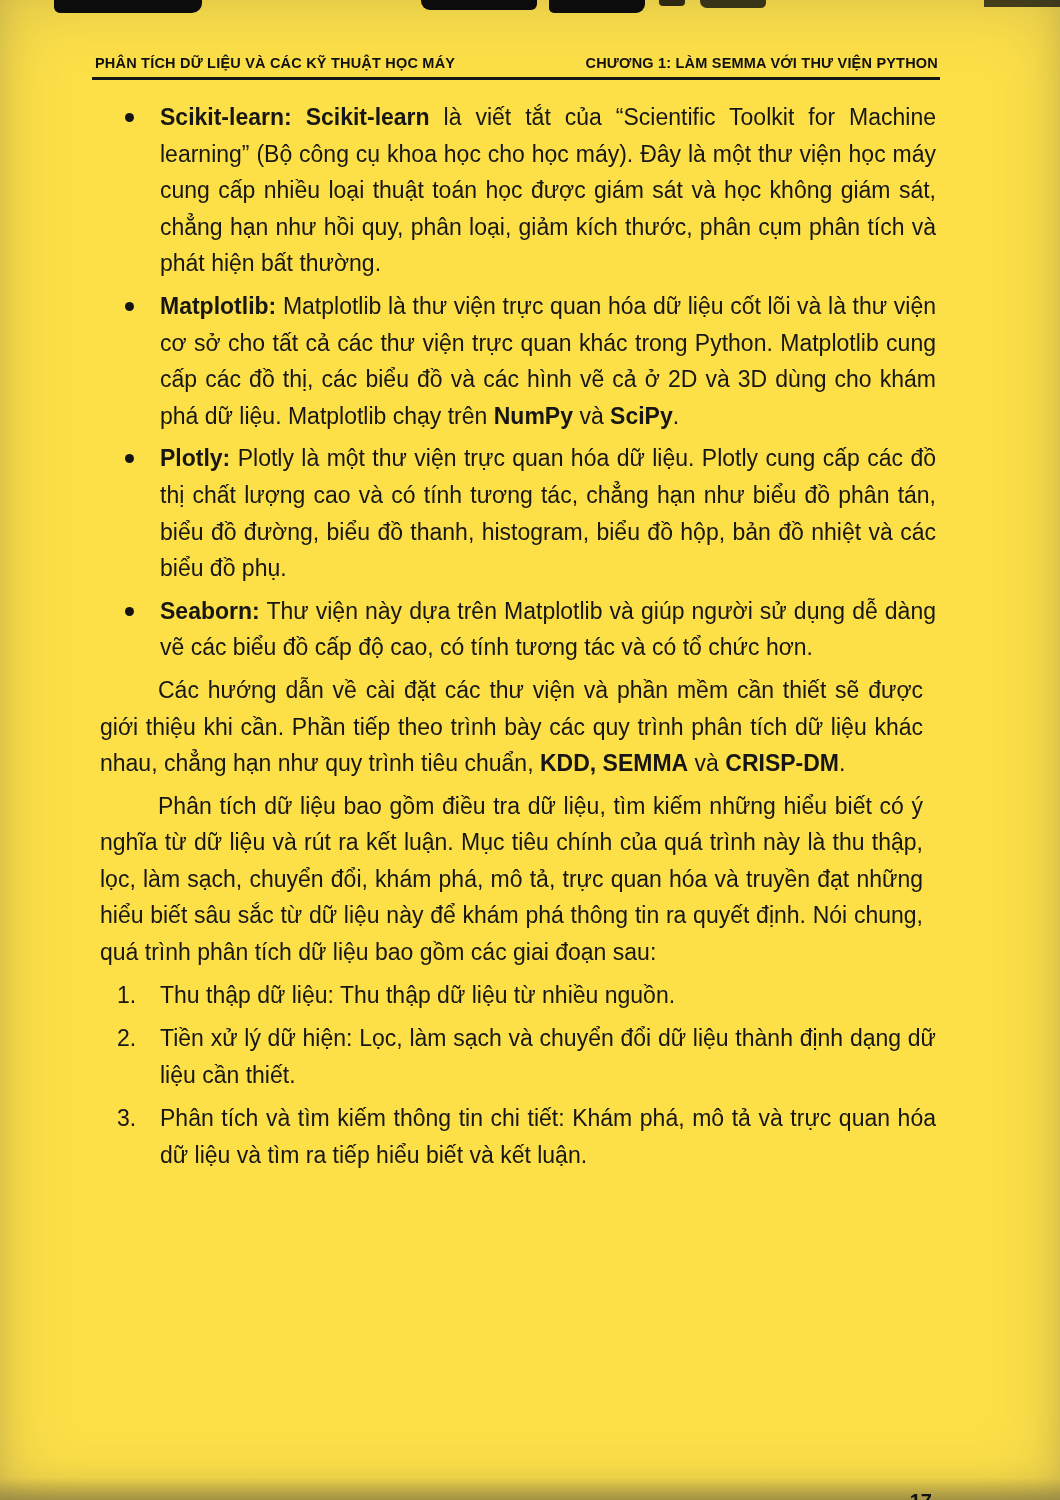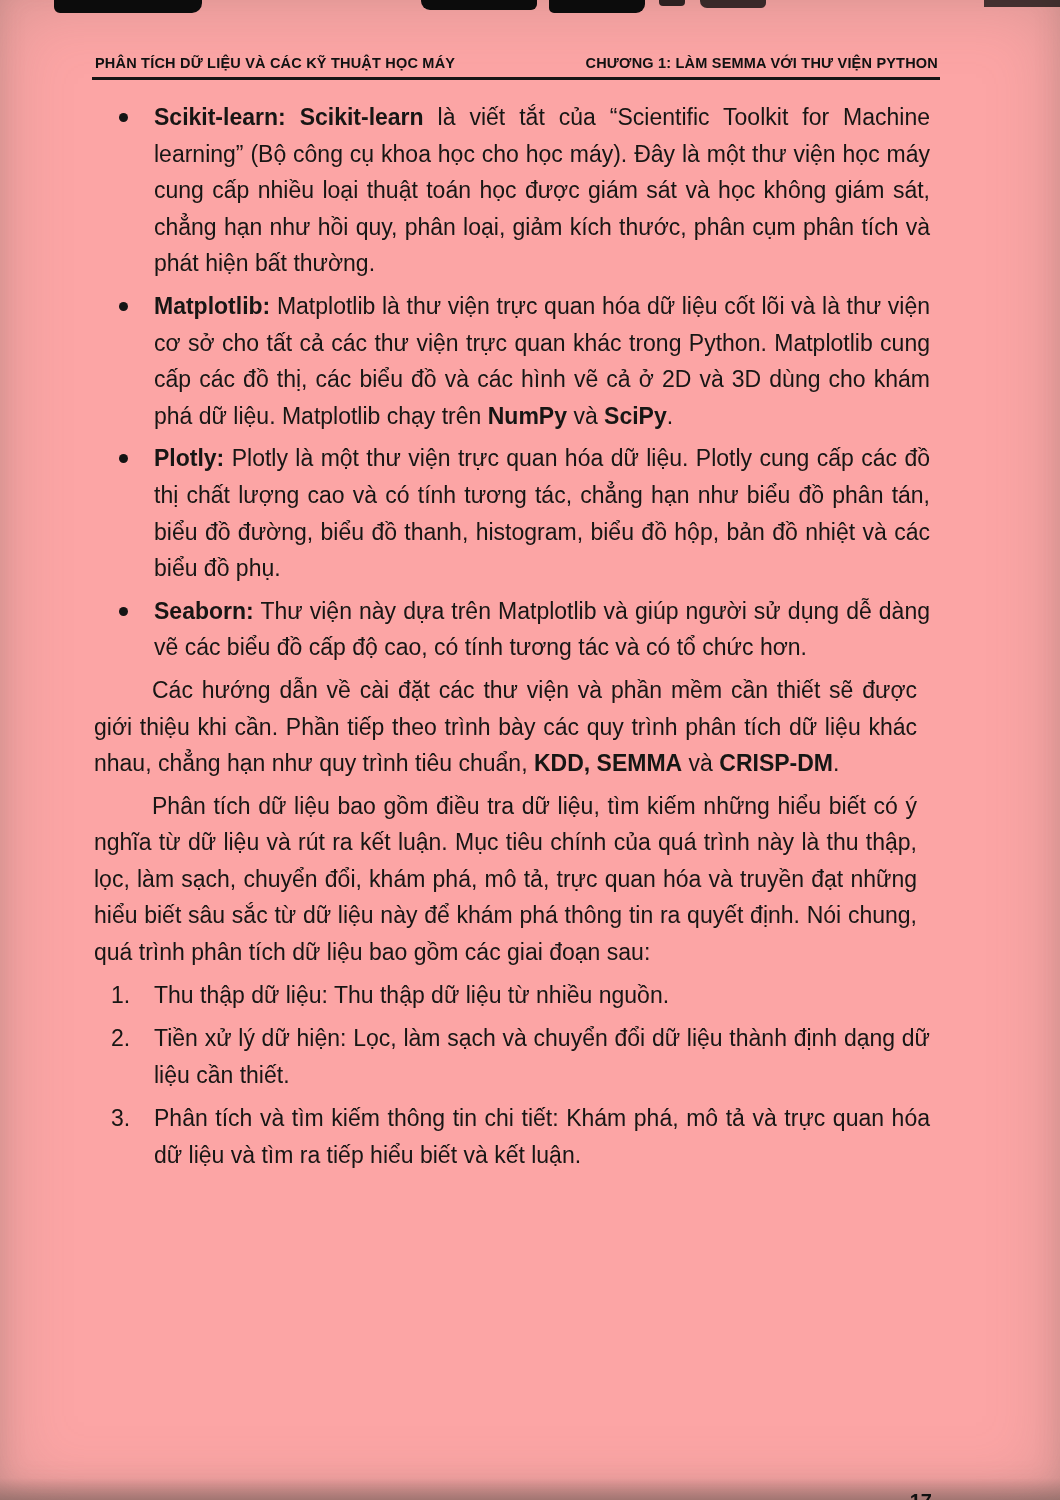--- a/index.html
+++ b/index.html
@@ -3,21 +3,21 @@
 <meta charset="utf-8">
 <style>
   * { box-sizing: border-box; }
   html, body { margin: 0; padding: 0; background: #d9d7d2; }
 
   .page {
     position: relative;
     width: 1060px;
     height: 1500px;
     margin: 0 auto;
-    background: #fca5a5;
+    background: #fde047;
     font-family: "Liberation Sans", sans-serif;
     color: #171614;
     overflow: hidden;
     box-shadow: inset 0 0 70px rgba(110,105,95,.28), inset 0 -14px 26px rgba(90,85,78,.18);
   }
 
   
   .artifact { position: absolute; background: #0c0c0c; }
   .a1 { left: 54px;  top: 0; width: 148px; height: 13px; border-radius: 0 0 10px 6px; }
   .a2 { left: 421px; top: 0; width: 116px; height: 10px; border-radius: 0 0 6px 9px; }
@@ -38,21 +38,21 @@
     color: #111;
     white-space: nowrap;
   }
   .header-rule {
     position: absolute; top: 77px; left: 92px; right: 120px;
     height: 3px; background: #161616;
   }
 
   .content {
     position: absolute;
-    top: 99px; left: 94px; width: 836px;
+    top: 99px; left: 100px; width: 836px;
     font-size: 23px; line-height: 36.6px;
     text-align: justify;
   }
 
   .bold { font-weight: bold; }
 
   ul.bullets, ol.steps { list-style: none; margin: 0; padding: 0; }
 
   li.bullet { position: relative; padding-left: 60px; margin: 0 0 6px 0; }
   li.bullet .dot {

